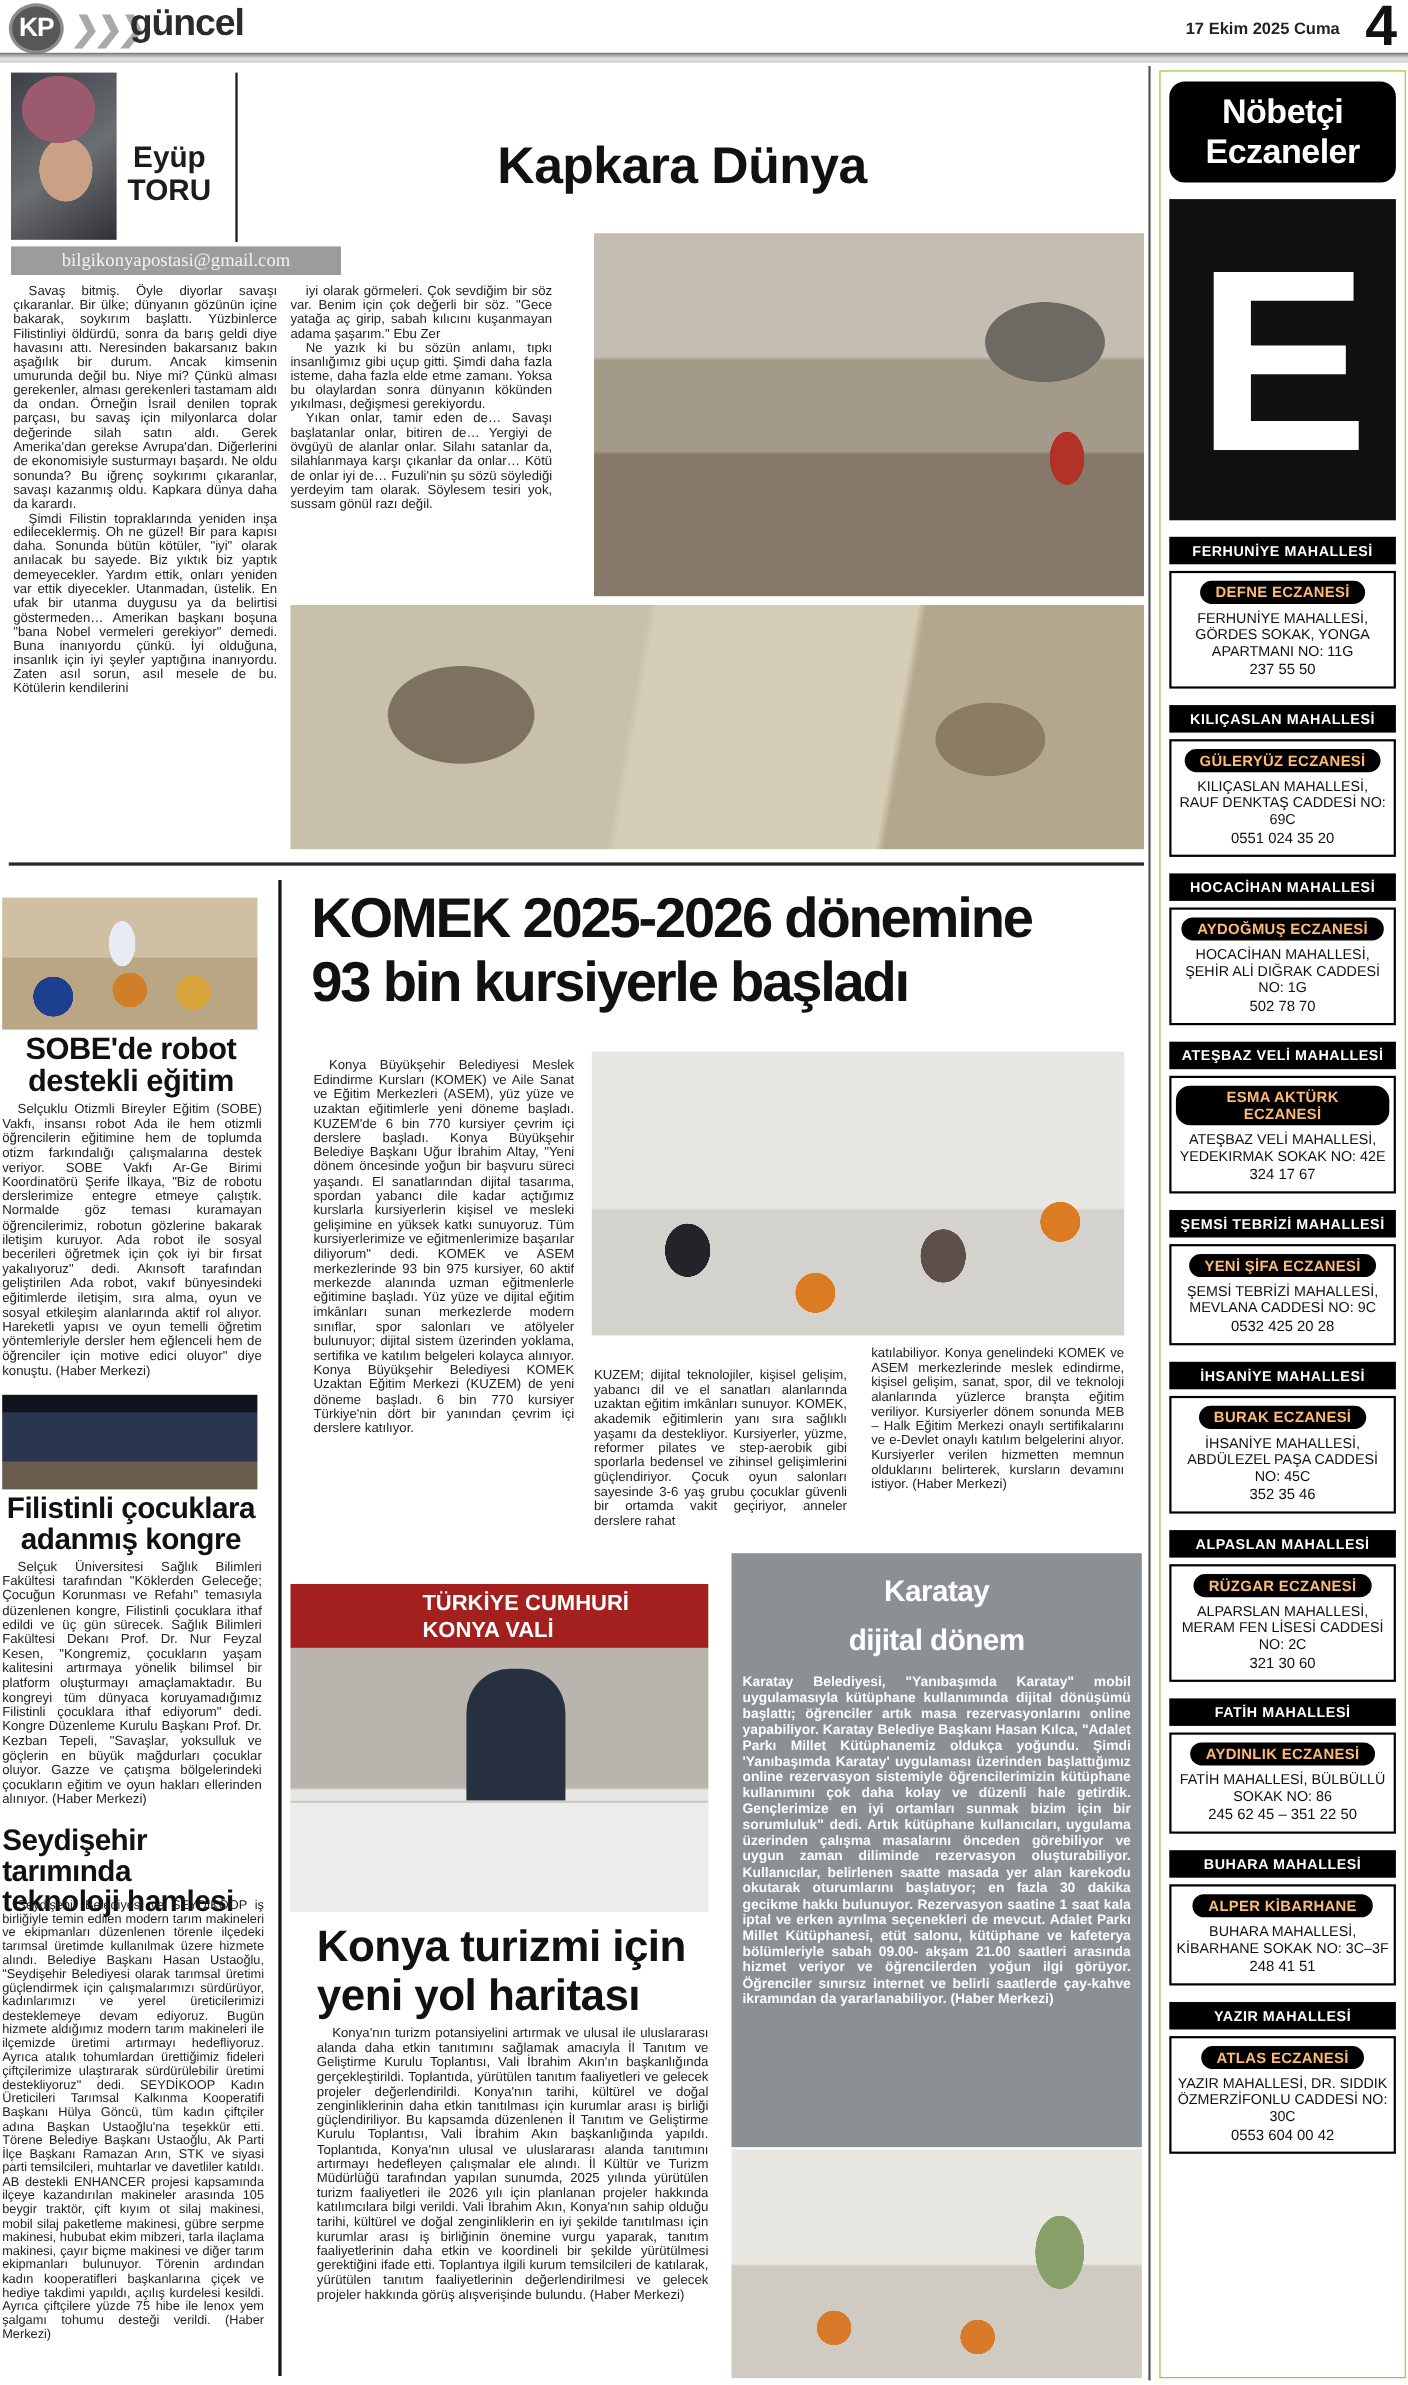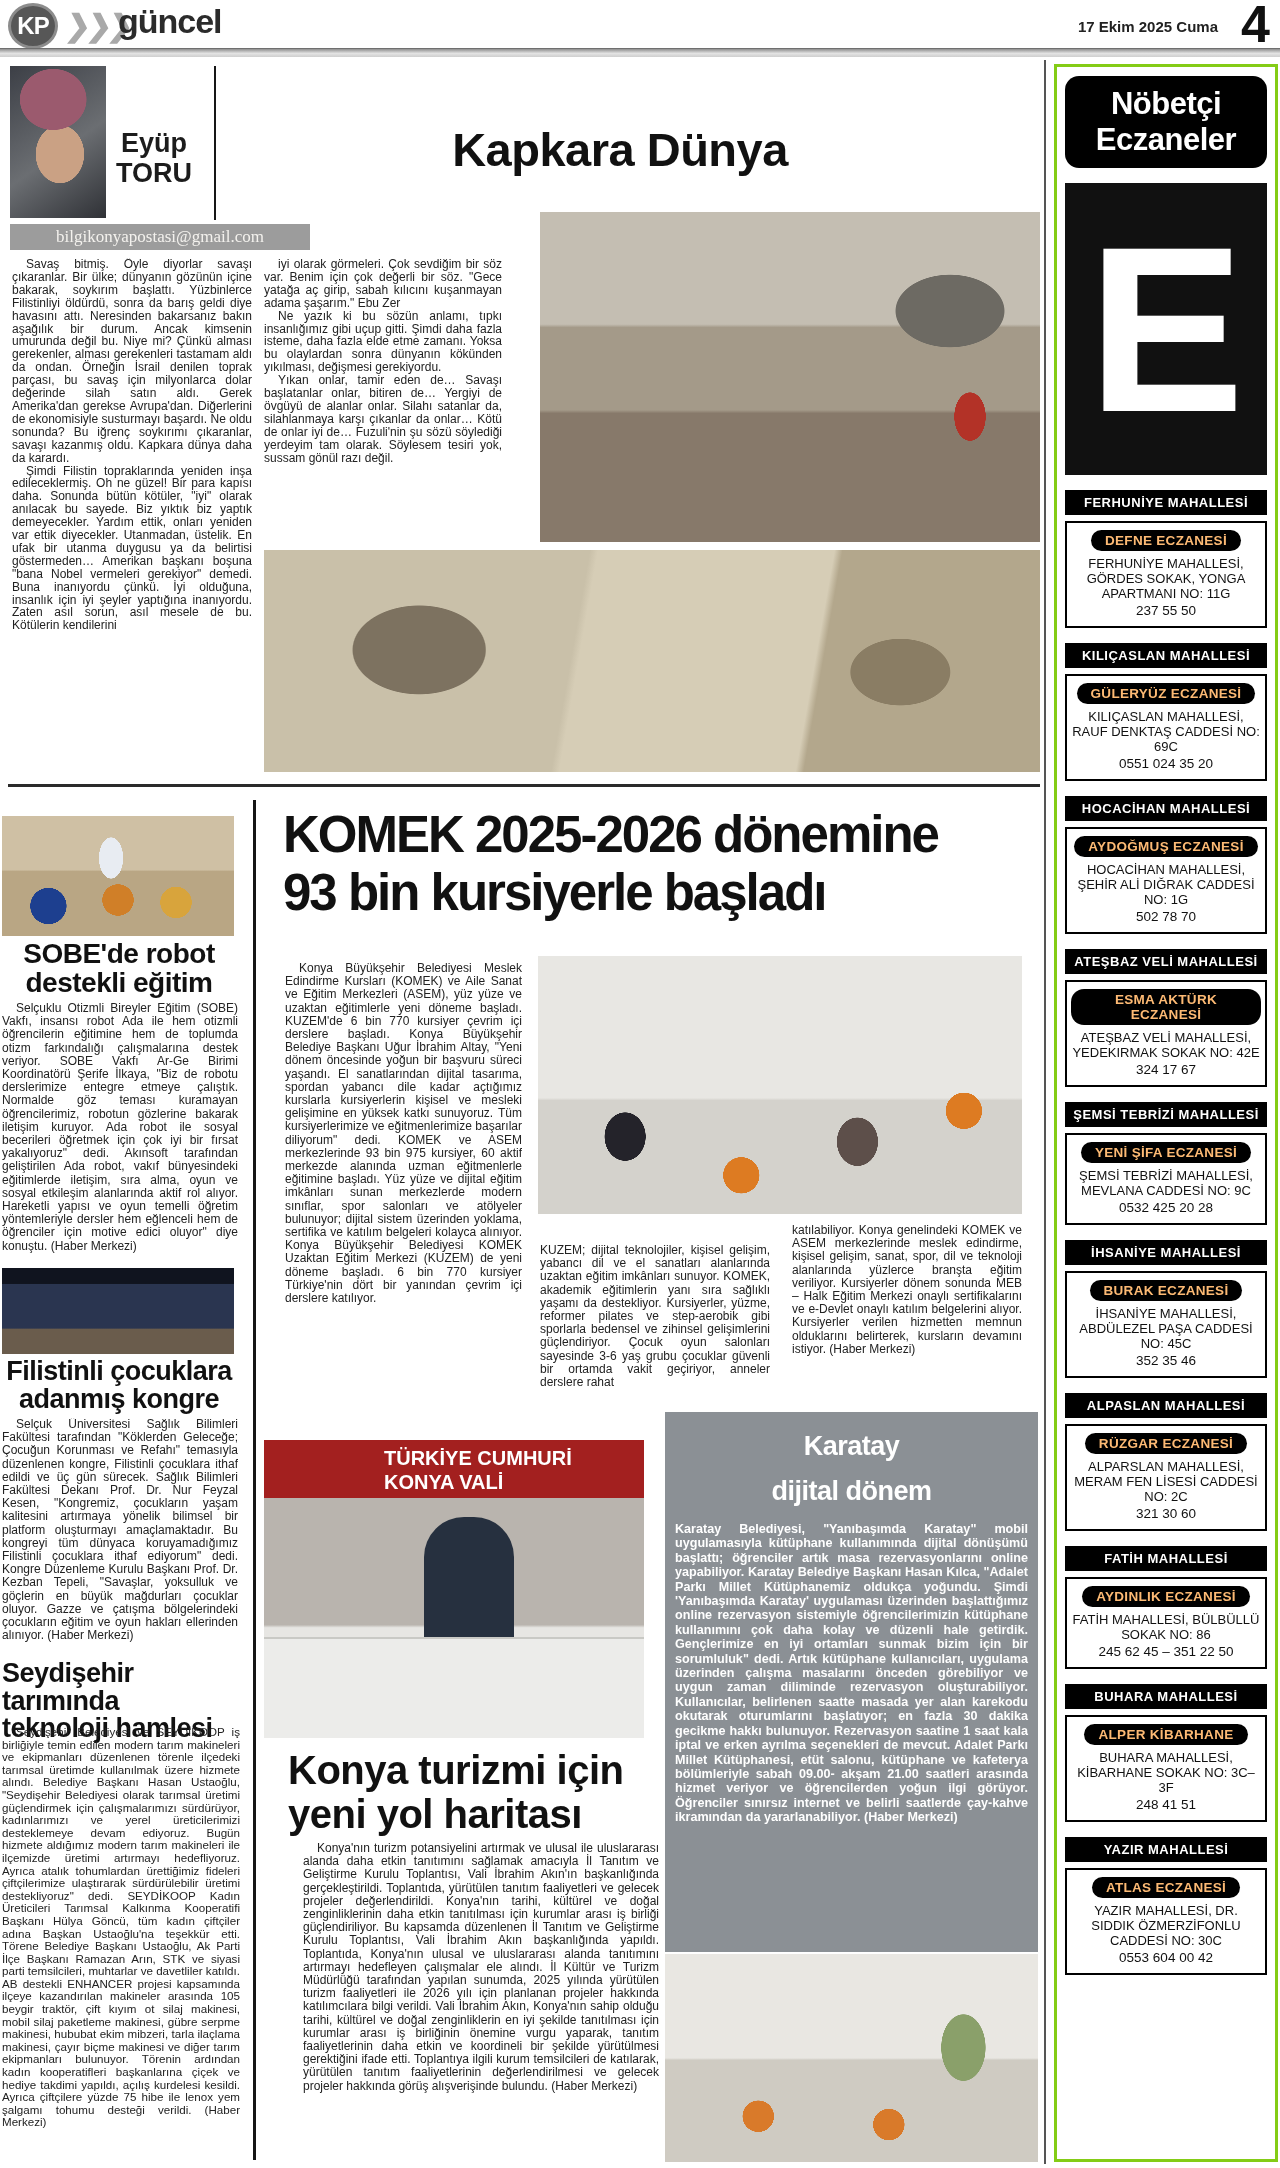--- a/index.html
+++ b/index.html
@@ -64,21 +64,21 @@
     radial-gradient(40px 60px at 80% 45%, #8aa06a 0 55%, transparent 56%),
     linear-gradient(#e9e7e2 0 50%, #cfcbc2 51%);}
   
   .email-bar { background:#9c9c9c; color:#f4f2ee; font-family:"Liberation Serif", serif;
     font-size:17px; text-align:center; line-height:26px;}
   
   .karatay-box { background:#8b9095; color:#fff; padding:12px 10px 0 10px;}
   .karatay-box .art-title { color:#fff; text-align:center;}
   .karatay-body { font-size:12.6px; line-height:14.4px; font-weight:bold; text-align:justify; margin-top:8px; color:#fff;}
   
-  .sidebar { left:1054px; top:64px; width:224px; height:2098px; border:3px solid #84cc16;
+  .sidebar { left:1054px; top:64px; width:224px; height:2098px; border:1px solid #84cc16;
     padding:9px 8px; display:flex; flex-direction:column; gap:15px; overflow:hidden; background:#fff;}
   .nobetci { background:#000; color:#fff; border-radius:14px; text-align:center;
     font-size:31px; font-weight:800; line-height:36px; padding:10px 0; letter-spacing:-0.5px;}
   .e-box { background:#111; height:292px; display:flex; align-items:center; justify-content:center;}
   .e-letter { color:#fff; font-size:235px; font-weight:900; line-height:1; font-family:"Liberation Sans", sans-serif;}
   .district-bar { background:#000; color:#fff; text-align:center; font-size:13px; font-weight:bold;
     letter-spacing:0.5px; padding:5px 0; }
   .entry-box { border:2px solid #000; text-align:center; padding:7px 4px 8px; margin-top:6px;}
   .pill { display:inline-block; background:#000; color:#fdba74; border-radius:13px;
     font-size:13.5px; font-weight:bold; padding:3px 14px; letter-spacing:0.3px;}
@@ -167,21 +167,21 @@
       <div>TÜRKİYE CUMHURİ</div>
       <div>KONYA VALİ</div>
     </div>
     <div class="press-suit"></div>
     <div class="press-desk"></div>
   </div>
   <div class="abs art-title" style="left:288px;top:1748px;width:360px;font-size:40px;line-height:44px;">
     <div>Konya turizmi için</div>
     <div>yeni yol haritası</div>
   </div>
-  <div class="abs body-text" style="left:303px;top:1842px;width:356px;height:322px;">
+  <div class="abs body-text" style="left:288px;top:1842px;width:356px;height:322px;">
     <p>Konya'nın turizm potansiyelini artırmak ve ulusal ile uluslararası alanda daha etkin tanıtımını sağlamak amacıyla İl Tanıtım ve Geliştirme Kurulu Toplantısı, Vali İbrahim Akın'ın başkanlığında gerçekleştirildi. Toplantıda, yürütülen tanıtım faaliyetleri ve gelecek projeler değerlendirildi. Konya'nın tarihi, kültürel ve doğal zenginliklerinin daha etkin tanıtılması için kurumlar arası iş birliği güçlendiriliyor. Bu kapsamda düzenlenen İl Tanıtım ve Geliştirme Kurulu Toplantısı, Vali İbrahim Akın başkanlığında yapıldı. Toplantıda, Konya'nın ulusal ve uluslararası alanda tanıtımını artırmayı hedefleyen çalışmalar ele alındı. İl Kültür ve Turizm Müdürlüğü tarafından yapılan sunumda, 2025 yılında yürütülen turizm faaliyetleri ile 2026 yılı için planlanan projeler hakkında katılımcılara bilgi verildi. Vali İbrahim Akın, Konya'nın sahip olduğu tarihi, kültürel ve doğal zenginliklerin en iyi şekilde tanıtılması için kurumlar arası iş birliğinin önemine vurgu yaparak, tanıtım faaliyetlerinin daha etkin ve koordineli bir şekilde yürütülmesi gerektiğini ifade etti. Toplantıya ilgili kurum temsilcileri de katılarak, yürütülen tanıtım faaliyetlerinin değerlendirilmesi ve gelecek projeler hakkında görüş alışverişinde bulundu. (Haber Merkezi)</p>
   </div>
 
   <div class="abs karatay-box" style="left:665px;top:1412px;width:373px;height:540px;">
     <div class="art-title" style="font-size:27px;line-height:45px;">
       <div>Karatay</div>
       <div>dijital dönem</div>
     </div>
     <div class="karatay-body">Karatay Belediyesi, "Yanıbaşımda Karatay" mobil uygulamasıyla kütüphane kullanımında dijital dönüşümü başlattı; öğrenciler artık masa rezervasyonlarını online yapabiliyor. Karatay Belediye Başkanı Hasan Kılca, "Adalet Parkı Millet Kütüphanemiz oldukça yoğundu. Şimdi 'Yanıbaşımda Karatay' uygulaması üzerinden başlattığımız online rezervasyon sistemiyle öğrencilerimizin kütüphane kullanımını çok daha kolay ve düzenli hale getirdik. Gençlerimize en iyi ortamları sunmak bizim için bir sorumluluk" dedi. Artık kütüphane kullanıcıları, uygulama üzerinden çalışma masalarını önceden görebiliyor ve uygun zaman diliminde rezervasyon oluşturabiliyor. Kullanıcılar, belirlenen saatte masada yer alan karekodu okutarak oturumlarını başlatıyor; en fazla 30 dakika gecikme hakkı bulunuyor. Rezervasyon saatine 1 saat kala iptal ve erken ayrılma seçenekleri de mevcut. Adalet Parkı Millet Kütüphanesi, etüt salonu, kütüphane ve kafeterya bölümleriyle sabah 09.00- akşam 21.00 saatleri arasında hizmet veriyor ve öğrencilerden yoğun ilgi görüyor. Öğrenciler sınırsız internet ve belirli saatlerde çay-kahve ikramından da yararlanabiliyor. (Haber Merkezi)</div>
   </div>

